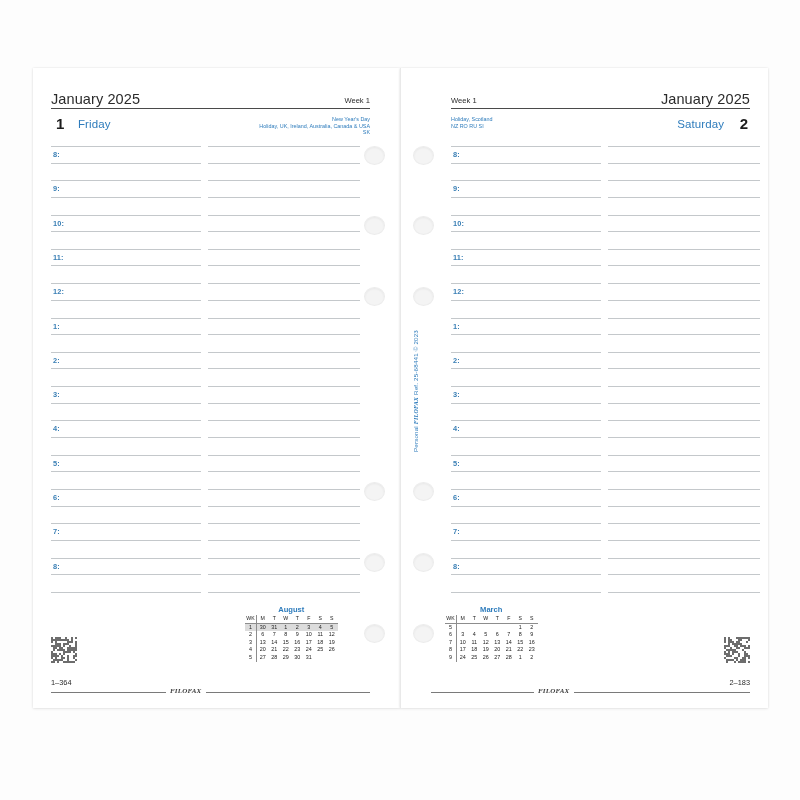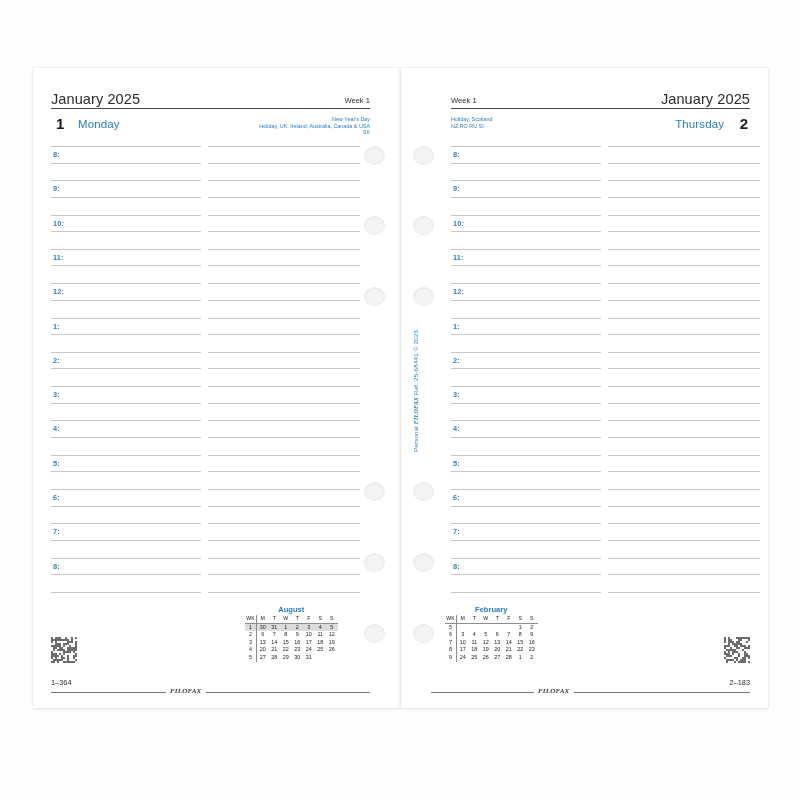--- a/index.html
+++ b/index.html
@@ -108,21 +108,21 @@
 <div class="scene">
 
   <div class="sheet left">
     <div class="hdr" style="left:18px;right:30px;">
       <div class="row1">
         <span class="month" style="left:0;">January 2025</span>
         <span class="week" style="right:0;">Week 1</span>
       </div>
       <div class="subrow">
         <span class="daynum" style="left:5px;">1</span>
-        <span class="dayname" style="left:27px;">Monday</span>
+        <span class="dayname" style="left:27px;">Friday</span>
         <span class="holiday" style="right:0;text-align:right;">New Year's Day
 Holiday, UK, Ireland, Australia, Canada &amp; USA
 SK</span>
       </div>
     </div>
     <div class="grid" id="grid-left" style="left:18px;top:78px;">
         <div class="hourblock" style="position: absolute; left: 0px; top: 0px; height: 34.3px; width: 309px;">
           <div class="rule c1" style="top: 0px;"></div>
           <div class="rule c2" style="top: 0px;"></div>
           <span class="hourlabel" style="left: 2px; top: 4px;">8:</span>
@@ -395,21 +395,21 @@
 
   <div class="sheet right">
     <div class="hdr" style="left:50px;right:18px;">
       <div class="row1">
         <span class="week" style="left:0;">Week 1</span>
         <span class="month" style="right:0;">January 2025</span>
       </div>
       <div class="subrow">
         <span class="holiday" style="left:0;text-align:left;">Holiday, Scotland
 NZ  RO  RU  SI</span>
-        <span class="dayname" style="right:26px;">Thursday</span>
+        <span class="dayname" style="right:26px;">Saturday</span>
         <span class="daynum" style="right:2px;">2</span>
       </div>
     </div>
     <div class="grid" id="grid-right" style="left:50px;top:78px;">
         <div class="hourblock" style="position: absolute; left: 0px; top: 0px; height: 34.3px; width: 309px;">
           <div class="rule c1" style="top: 0px;"></div>
           <div class="rule c2" style="top: 0px;"></div>
           <span class="hourlabel" style="left: 2px; top: 4px;">8:</span>
           <div class="rule c1" style="top: 16.5px;"></div>
           <div class="rule c2" style="top: 16.5px;"></div>
@@ -497,21 +497,21 @@
           <span class="hourlabel" style="left: 2px; top: 4px;">8:</span>
           <div class="rule c1" style="top: 16.5px;"></div>
           <div class="rule c2" style="top: 16.5px;"></div>
         </div>
         <div style="position: absolute; left: 0px; top: 445.9px; width: 309px;">
           <div class="rule c1" style="top: 0px;"></div>
           <div class="rule c2" style="top: 0px;"></div>
         </div>
       </div>
     <div class="minical" id="cal-right" style="left:44px;top:537px;">
-        <div class="cap">February</div>
+        <div class="cap">March</div>
         <table class="cal">
           <thead>
             <tr>
               <th class="wk">WK</th>
               <th>M</th>
               <th>T</th>
               <th>W</th>
               <th>T</th>
               <th>F</th>
               <th>S</th>

